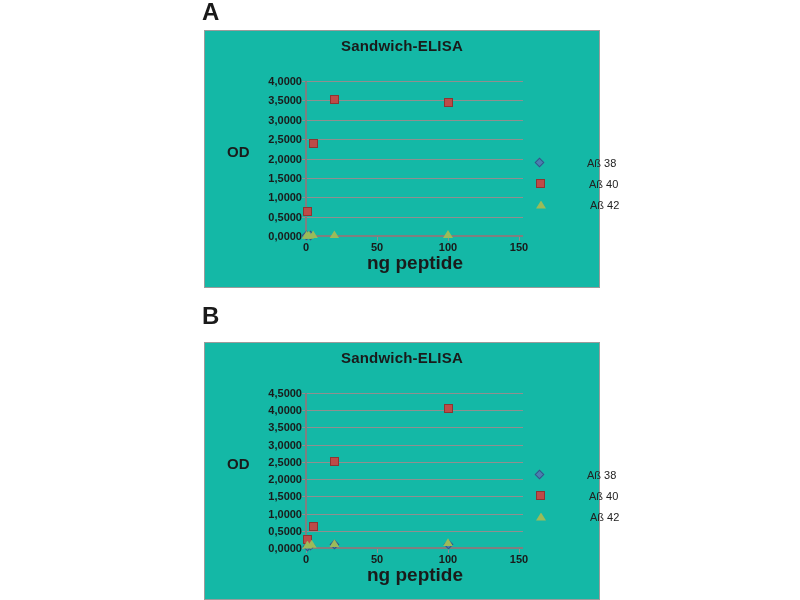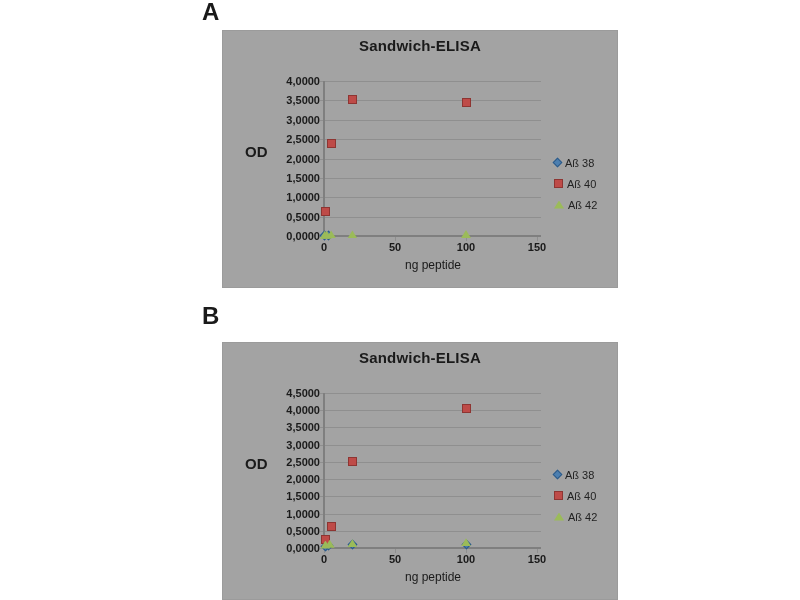--- a/index.html
+++ b/index.html
@@ -1,36 +1,36 @@
 <!DOCTYPE html>
 <html><head>
 <meta charset="utf-8">
 <style>
   html,body{margin:0;padding:0;background:#ffffff;}
   #screen{position:relative;width:800px;height:600px;background:#ffffff;overflow:hidden;
           font-family:"Liberation Sans",sans-serif;color:#1a1a1a;}
   .panel-letter{position:absolute;left:202px;font-size:24px;font-weight:bold;color:#1a1a1a;line-height:1;}
-  .chart-box{position:absolute;left:204px;width:394px;height:256px;border:1px solid #9b9b9b;background:#a3a3a3;margin-left:18px;}
+  .chart-box{position:absolute;left:204px;width:394px;height:256px;border:1px solid #9b9b9b;background:#14b8a6;}
   .chart-title{position:absolute;top:6px;left:0;width:100%;text-align:center;font-size:15px;font-weight:bold;letter-spacing:0.2px;}
   .chart-subtitle{position:absolute;top:25px;left:0;width:100%;text-align:center;font-size:12px;font-weight:bold;}
   .ylabel{position:absolute;left:22px;top:112px;font-size:15px;font-weight:bold;text-align:right;}
-  .xlabel{position:absolute;top:227px;font-size:12px;font-weight:normal;transform:translateX(-50%);}
+  .xlabel{position:absolute;top:221px;font-size:19px;font-weight:bold;transform:translateX(-50%);}
   .gridline{position:absolute;height:1px;background:#8f8f8f;}
   .axis-x{position:absolute;height:2px;background:#7f7f7f;}
   .axis-y{position:absolute;width:2px;background:#7f7f7f;}
   .ytick{position:absolute;width:4px;height:1px;background:#8f8f8f;}
   .xtick{position:absolute;width:1px;height:4px;background:#8f8f8f;}
   .ytick-label{position:absolute;width:44px;text-align:right;font-size:11px;font-weight:bold;line-height:12px;}
   .xtick-label{position:absolute;font-size:11px;font-weight:bold;transform:translateX(-50%);}
   .marker{position:absolute;box-sizing:border-box;}
   .m-square{width:9px;height:9px;border:1px solid;}
   .m-diamond{width:7px;height:7px;border:1px solid;transform:rotate(45deg);}
   .m-triangle{width:10px;height:8px;}
   .legend{position:absolute;left:331px;top:121px;}
-  .legend-row{display:flex;align-items:center;height:21px;}
+  .legend-row{display:flex;align-items:center;height:21px;gap:40px;}
   .legend-marker{position:static;flex:0 0 auto;margin-right:4px;}
   .legend-label{font-size:11px;white-space:nowrap;color:#222;}
 </style>
 </head>
 <body>
 
 <div id="screen">
 
   <div class="panel-letter" style="top:0px;">A</div>
   <div class="chart-box" style="top:30px;">

